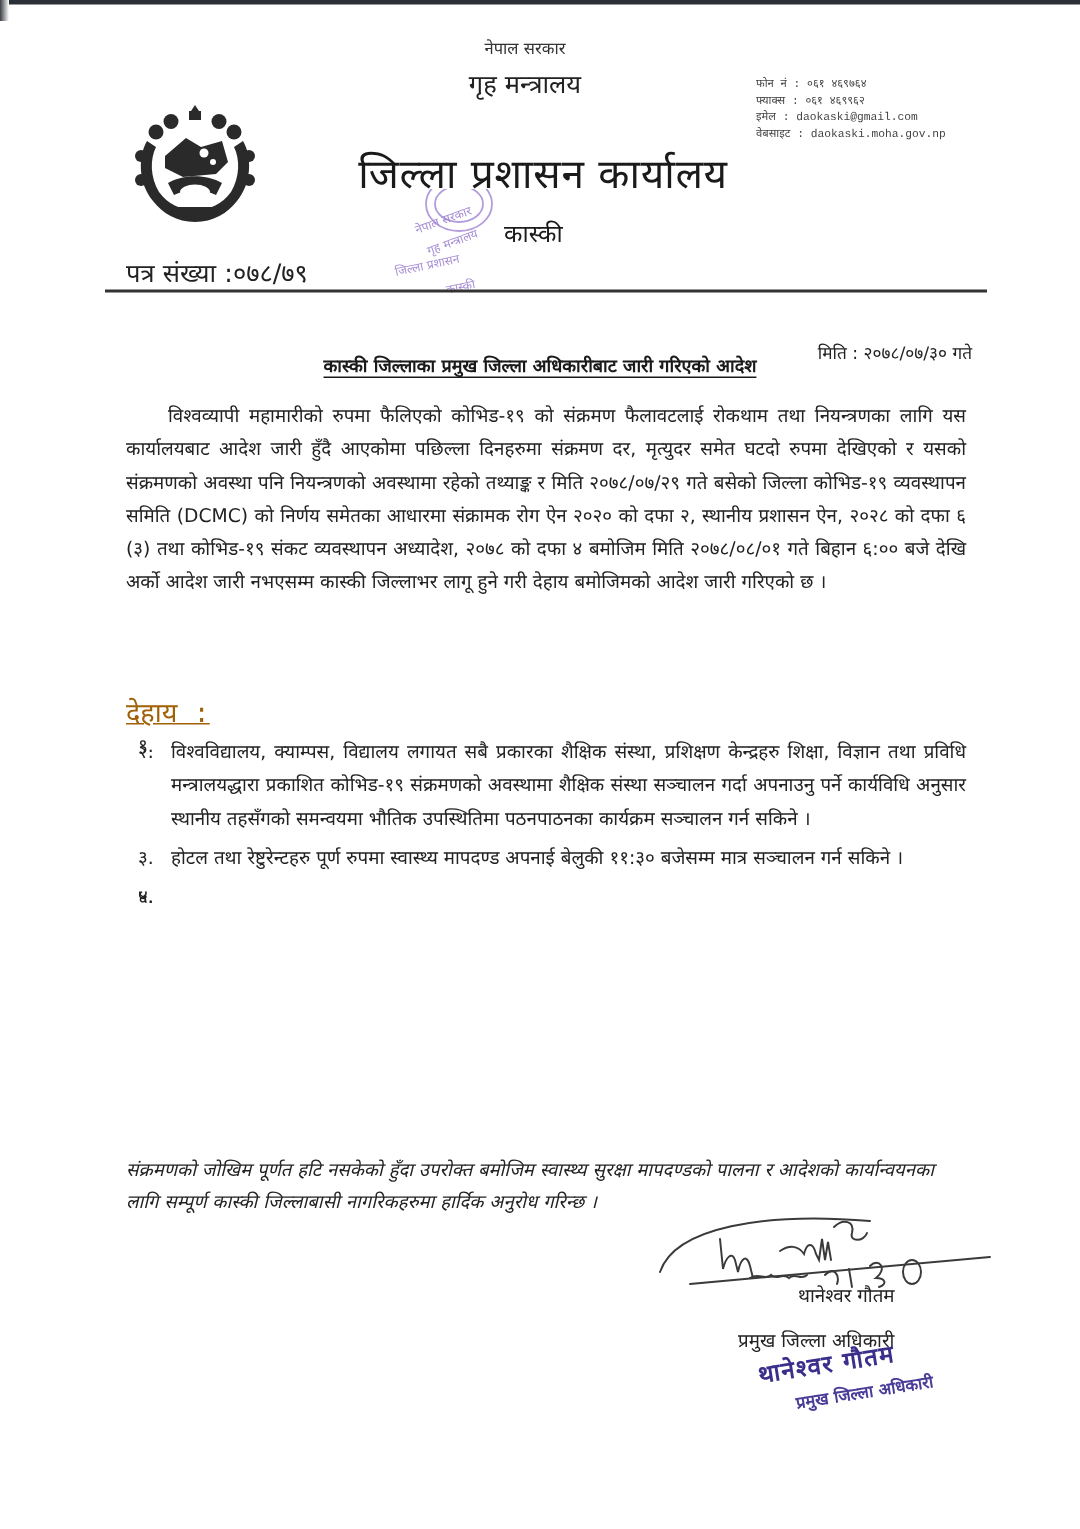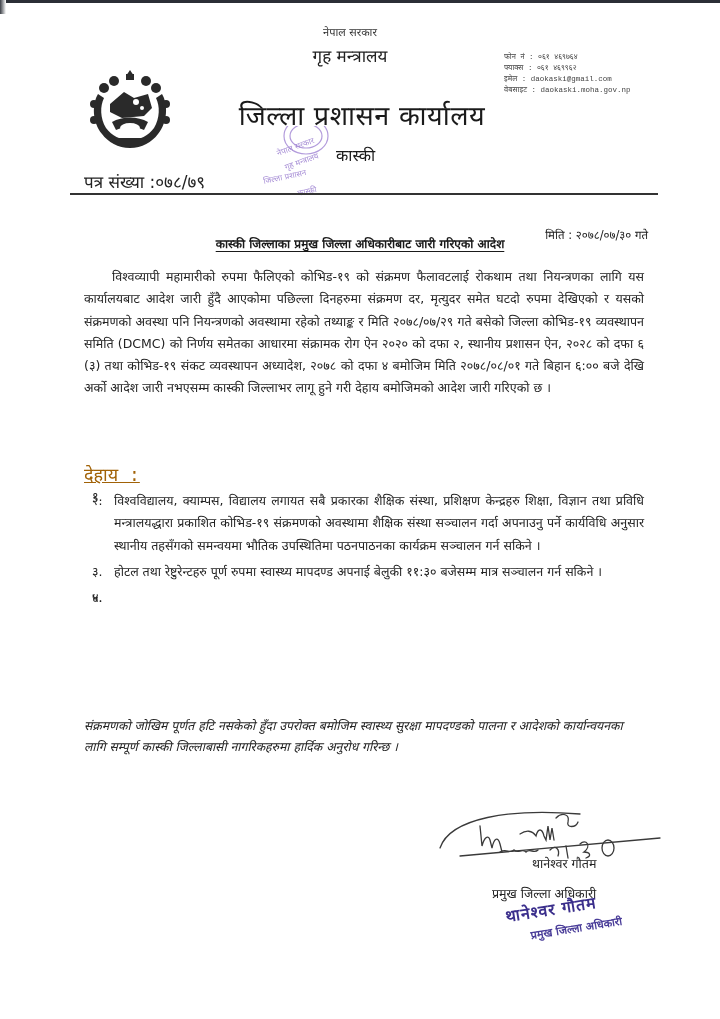--- a/index.html
+++ b/index.html
@@ -20,21 +20,21 @@
     .hr { position: absolute; left: 70px; top: 193px; width: 588px; height: 2px; background: #333; }
     .stamp { position: absolute; left: 256px; top: 126px; width: 100px; height: 74px; }
     .date { position: absolute; right: 72px; top: 205px; font-size: 11.5px; color: #222; margin-top: 22px; }
     .title { position: absolute; left: 0; width: 720px; top: 233px; text-align: center; }
     .title span { font-size: 12px; font-weight: bold; text-decoration: underline; text-underline-offset: 3px; color: #1a1a1a; }
     .body-para { position: absolute; left: 84px; top: 266px; width: 560px; font-size: 12.5px; line-height: 22.3px; text-align: justify; text-indent: 28px; color: #222; }
     .dehay { position: absolute; left: 84px; top: 462px; font-size: 18px; text-decoration: underline; color: #a16207; font-family: Liberation Mono, monospace; }
     .orders { position: absolute; left: 84px; top: 486px; width: 560px; margin: 0; padding: 0; list-style: none; }
     .orders li { position: relative; padding-left: 30px; font-size: 12.5px; line-height: 22.3px; text-align: justify; color: #222; margin-bottom: 4px; }
     .orders li .num { position: absolute; left: 8px; top: 0; }
-    .closing { position: absolute; left: 84px; top: 716px; width: 560px; font-size: 12.3px; line-height: 21px; font-style: italic; color: #222; }
+    .closing { position: absolute; left: 84px; top: 770px; width: 560px; font-size: 12.3px; line-height: 21px; font-style: italic; color: #222; }
     .sig-area { position: absolute; left: 430px; top: 808px; width: 240px; height: 140px; }
     .sig-name { position: absolute; left: 532px; top: 855px; font-size: 12.5px; color: #222; }
     .sig-title { position: absolute; left: 492px; top: 885px; font-size: 12.5px; color: #222; }
     .stamp-name { position: absolute; left: 505px; top: 898px; font-size: 16px; font-weight: bold; color: #3b2f8c; transform: rotate(-9deg); letter-spacing: 1px; }
     .stamp-title { position: absolute; left: 530px; top: 920px; font-size: 11px; font-weight: bold; color: #4a3d99; transform: rotate(-9deg); }
   </style>
 </head>
 <body>
 
 <div class="topbar"></div>

